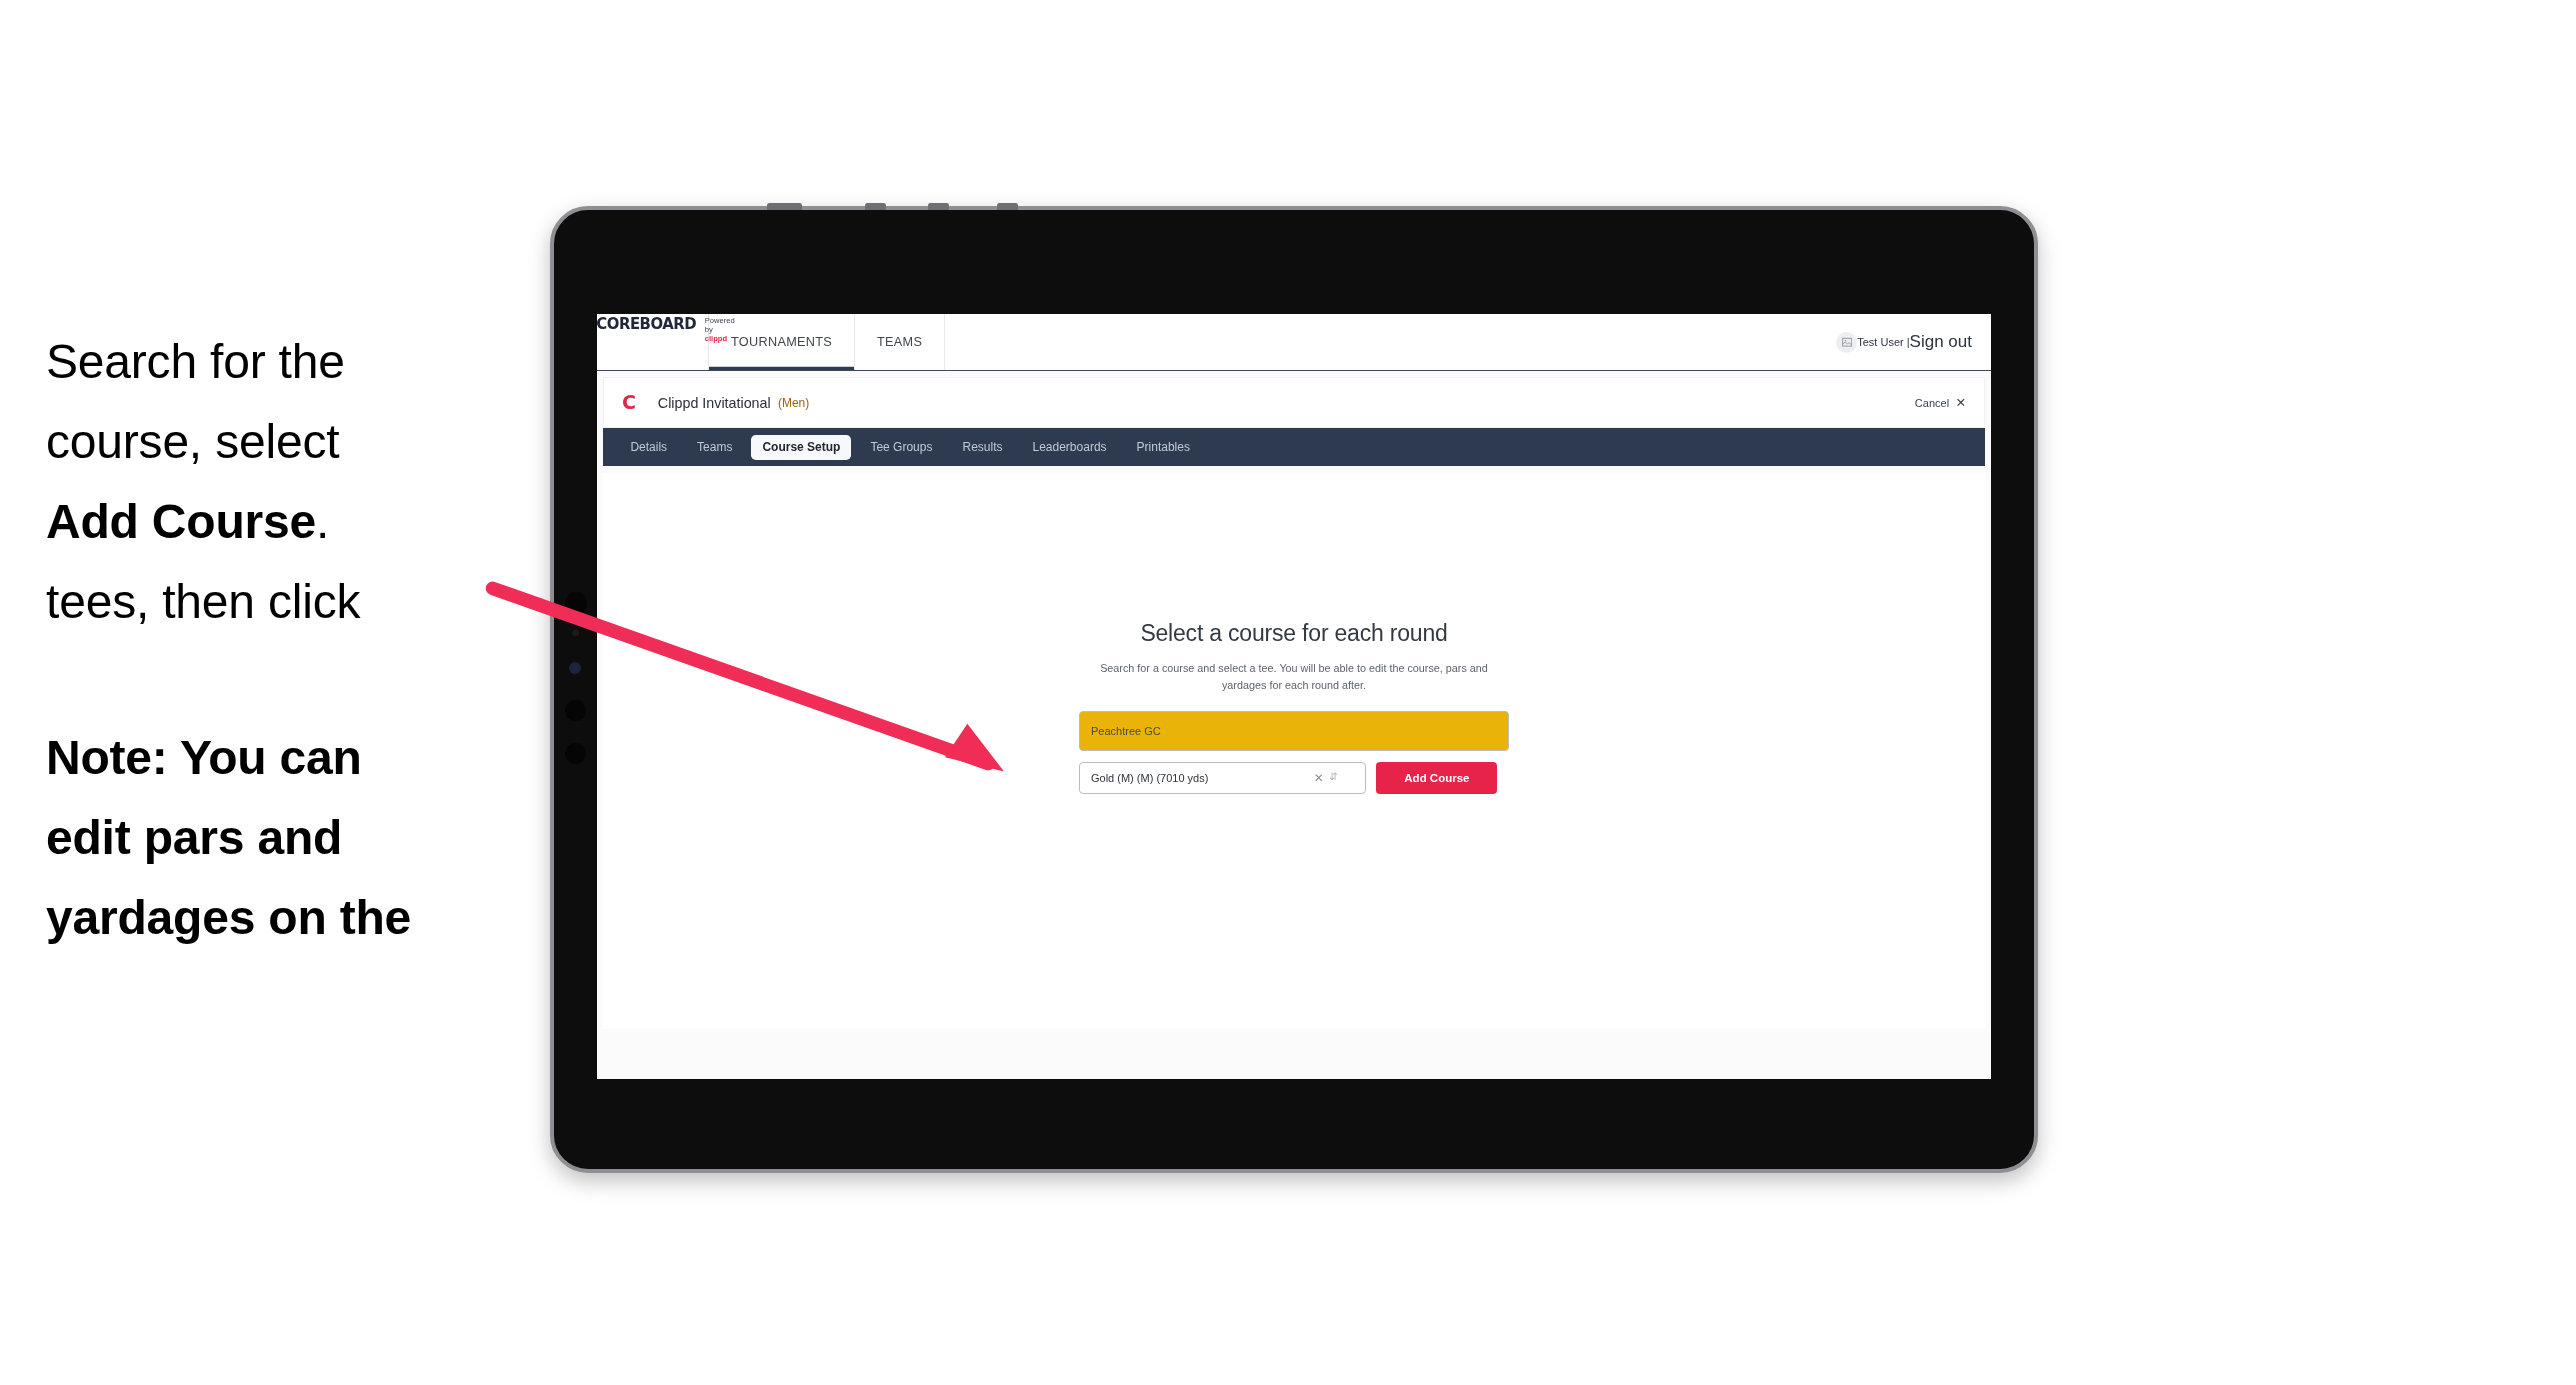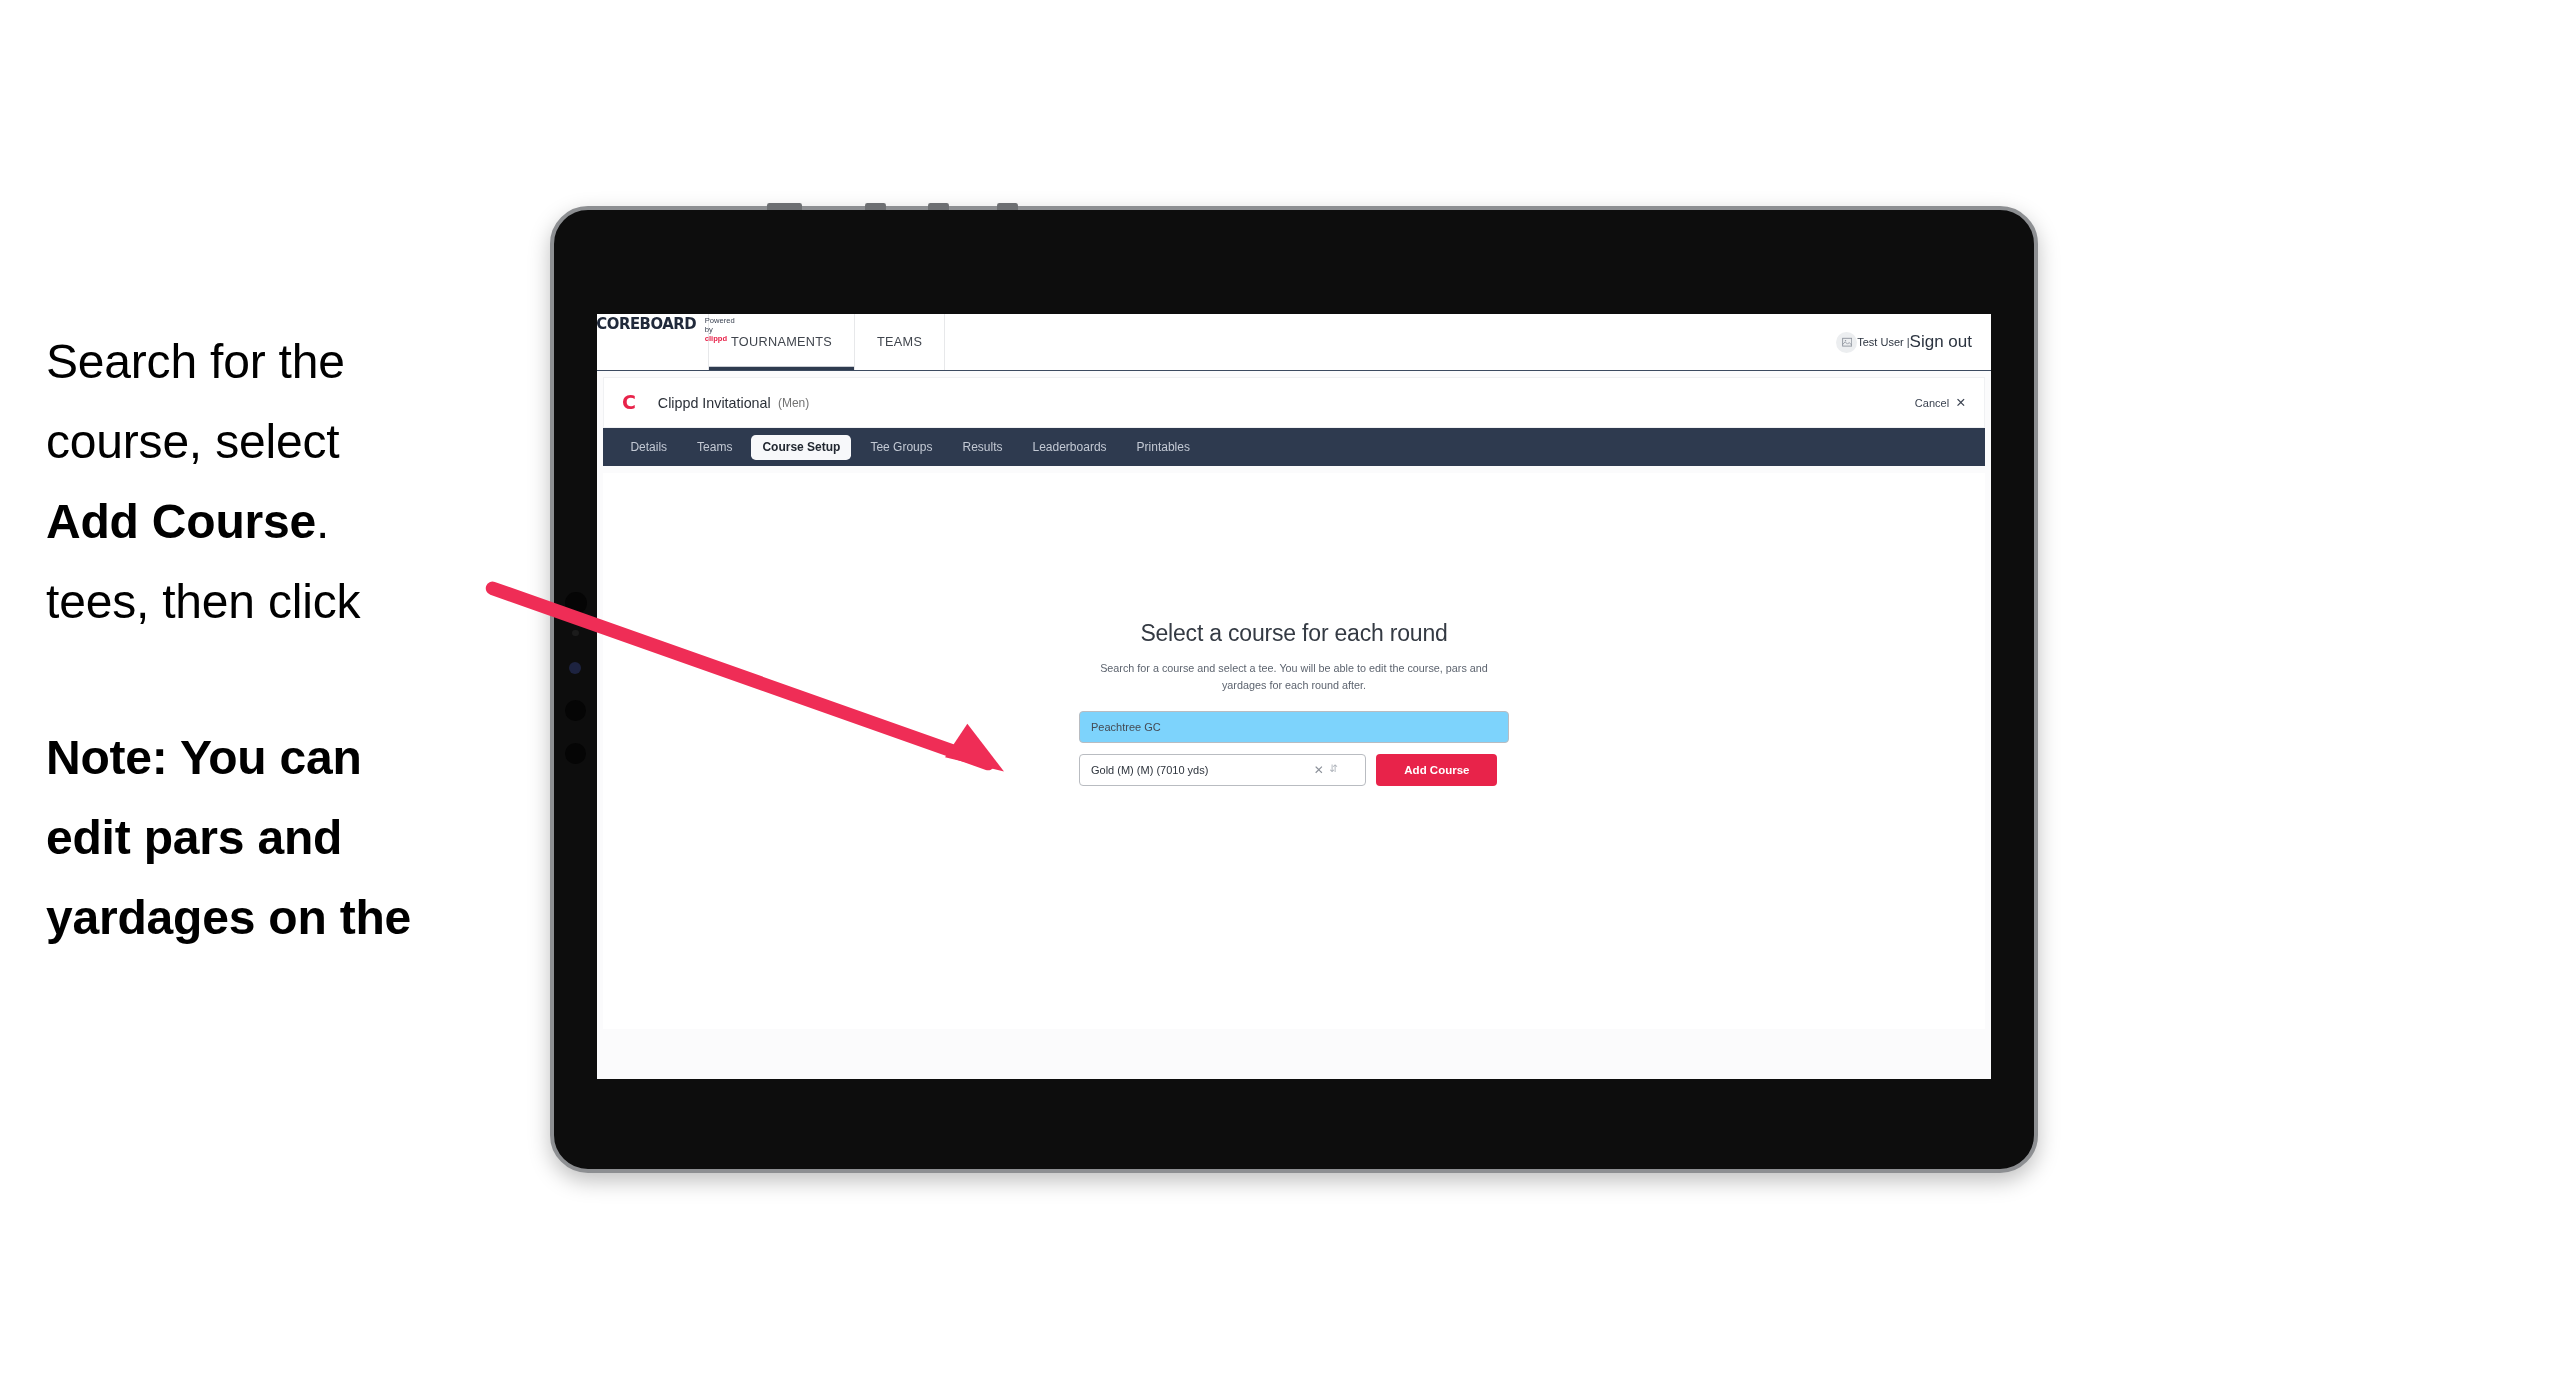--- a/index.html
+++ b/index.html
@@ -110,21 +110,21 @@
 
   
   .twrap { padding: 6.4px 6.4px 0 6.4px; background: #fbfbfc; }
   .theader {
     background: #fff; height: 51px;
     display: flex; align-items: center; padding: 0 17.5px;
     border: 0.8px solid #f0f1f3;
   }
   .c-logo { font-weight: 700; font-size: 19px; color: #e8234a; font-family: "DejaVu Sans", sans-serif; line-height: 1; }
   .t-title { margin-left: 22px; font-size: 14.3px; color: #2b3038; }
-  .t-sub { margin-left: 7.2px; font-size: 12px; color: #737373; }
+  .t-sub { margin-left: 7.2px; font-size: 12px; color: #a16207; }
   .thead-spacer { flex: 1; }
   .cancel { display: flex; align-items: center; gap: 6.4px; font-size: 11px; color: #3a4250; cursor: pointer; }
   .cancel .x { font-size: 12.7px; line-height: 1; }
 
   
   .subtabs {
     margin: 0 6.4px;
     background: #2e3a4f;
     height: 38px;
     display: flex; align-items: center;
@@ -143,22 +143,22 @@
   }
   .center-col { width: 430px; margin-top: 147px; text-align: center; }
   .center-col h2 {
     font-size: 23px; font-weight: 400; color: #343a43; letter-spacing: -0.2px;
   }
   .center-col .hint {
     margin-top: 13.5px; font-size: 10.8px; line-height: 16.7px; color: #5d646f;
     padding: 0 17.5px;
   }
   .course-input {
-    margin-top: 17.5px; width: 100%; height: 32px;
-    border: 0.8px solid #b9bcc1; border-radius: 4px; background: #7dd3fc;
+    margin-top: 17.5px; width: 100%; height: 40px;
+    border: 0.8px solid #b9bcc1; border-radius: 4px; background: #eab308;
     display: flex; align-items: center; padding: 0 11px;
     font-size: 11px; color: #454b54; text-align: left;
   }
   .row2 { margin-top: 10.4px; display: flex; gap: 10.4px; align-items: center; }
   .tee-select {
     width: 287px; height: 32px; border: 0.8px solid #b9bcc1; border-radius: 4px; background: #fff;
     display: flex; align-items: center; padding: 0 27px 0 11px;
     font-size: 11px; color: #2e343d;
   }
   .tee-select .val { flex: 1; text-align: left; }

